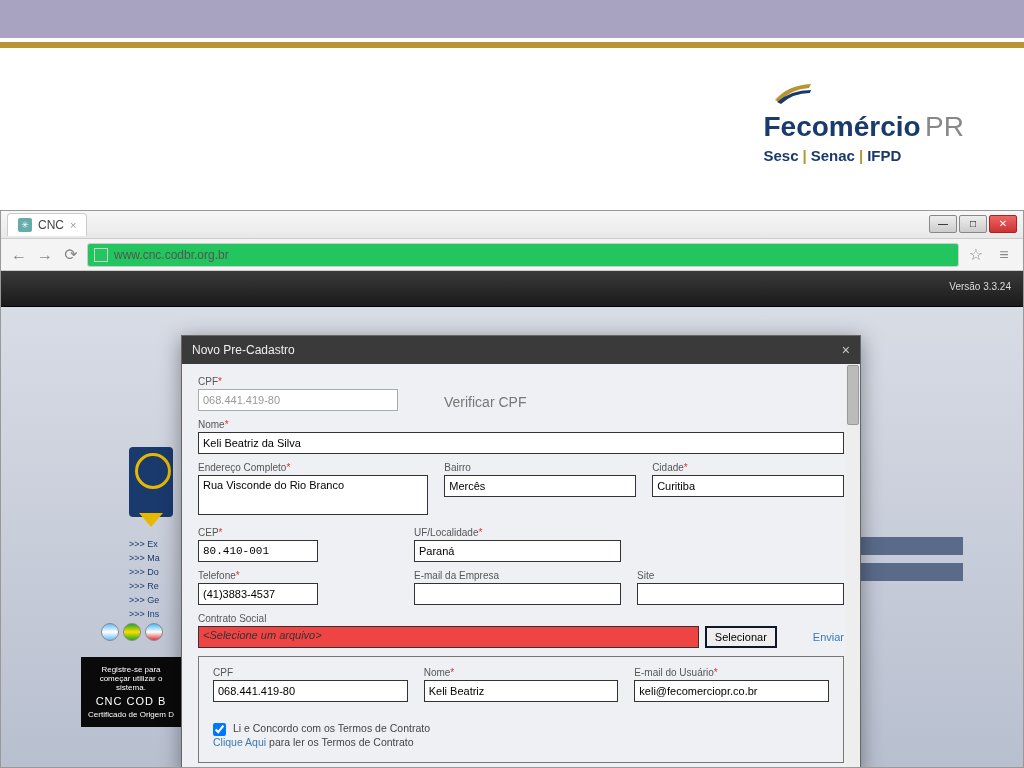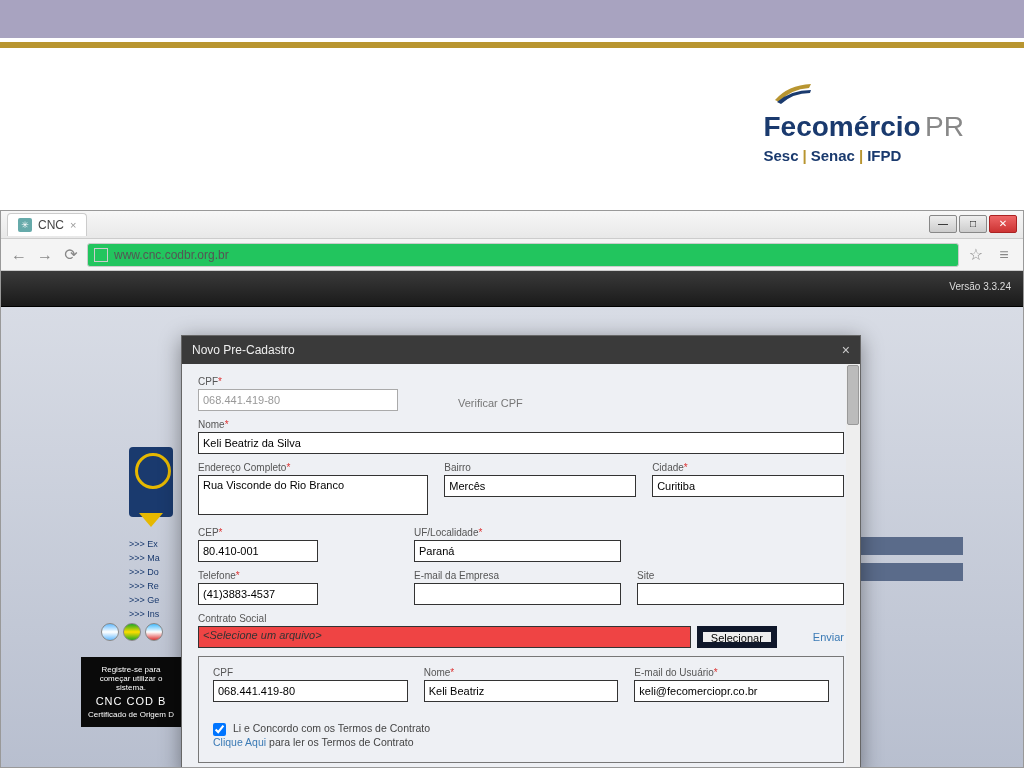--- a/index.html
+++ b/index.html
@@ -56,25 +56,25 @@
 .modal-scroll-thumb { width: 12px; height: 60px; background:#bbb; border:1px solid #999; margin: 1px auto 0; border-radius:2px; }
 
 .form-row { display:flex; gap: 16px; margin-bottom: 8px; justify-content: center; }
 .form-col { flex: 1; }
 .form-col.narrow { flex: 0 0 200px; }
 .form-label { font-size: 10px; color: #555; display: block; margin-bottom: 2px; }
 .req { color: #d33; font-size: 10px; }
 .form-input { width: 100%; height: 22px; border: 1px solid #333; padding: 2px 4px; font-size: 11px; background: #fff; }
 .form-input.readonly { color: #999; border-color: #aaa; }
 .textarea-input { width: 100%; height: 40px; border: 1px solid #333; padding: 3px 4px; font-size: 11px; resize:none; }
-.verify-link { font-size: 11px; color: #777; margin-left: 44px; }
+.verify-link { font-size: 14px; color: #777; margin-left: 30px; }
 
 .file-row { display:flex; align-items:flex-end; gap:6px; }
 .file-display { flex:1; height:22px; border:1px solid #333; padding:2px 4px; font-size:11px; font-style:italic; color:#333; background:#ef4444; }
-.file-btn { height: 22px; padding: 0 8px; font-size:11px; border:6px solid #0f172a; background:#eee; }
+.file-btn { height: 22px; padding: 0 8px; font-size:11px; border:2px solid #0f172a; background:#eee; }
 .enviar-link { font-size: 11px; color: #3a7ab5; margin-left: 30px; align-self:center; }
 
 .admin-section { border: 1px solid #777; padding: 10px 14px 14px; margin-top: 6px; }
 .admin-title { text-align: center; font-size: 12px; font-weight: bold; color: #333; margin-bottom: 10px; }
 
 .terms-row { margin-top: 20px; font-size: 10.5px; color: #444; }
 .terms-row input { vertical-align: middle; margin-right: 4px; }
 .terms-link { color: #3a7ab5; }
 </style>
 </head>
@@ -188,21 +188,21 @@
           </div>
           <div class="form-col">
             <label class="form-label"><span>Cidade</span><span class="req">*</span></label>
             <input class="form-input" value="Curitiba" style="">
           </div>
         </div>
 
         <div class="form-row">
           <div class="form-col narrow">
             <label class="form-label"><span>CEP</span><span class="req">*</span></label>
-            <input class="form-input" style="width: 120px;" value="80.410-001">
+            <input class="form-input" style="width: 120px; font-family: Liberation Mono, monospace;" value="80.410-001">
           </div>
           <div class="form-col">
             <label class="form-label"><span>UF/Localidade</span><span class="req">*</span></label>
             <input class="form-input" value="Paraná" style="">
           </div>
           <div class="form-col"></div>
         </div>
 
         <div class="form-row">
           <div class="form-col narrow">

